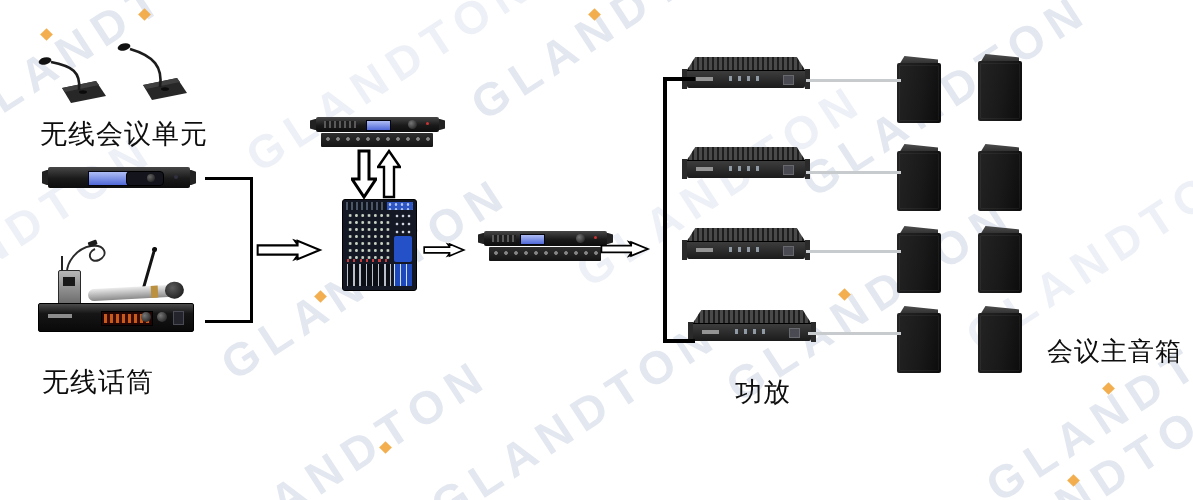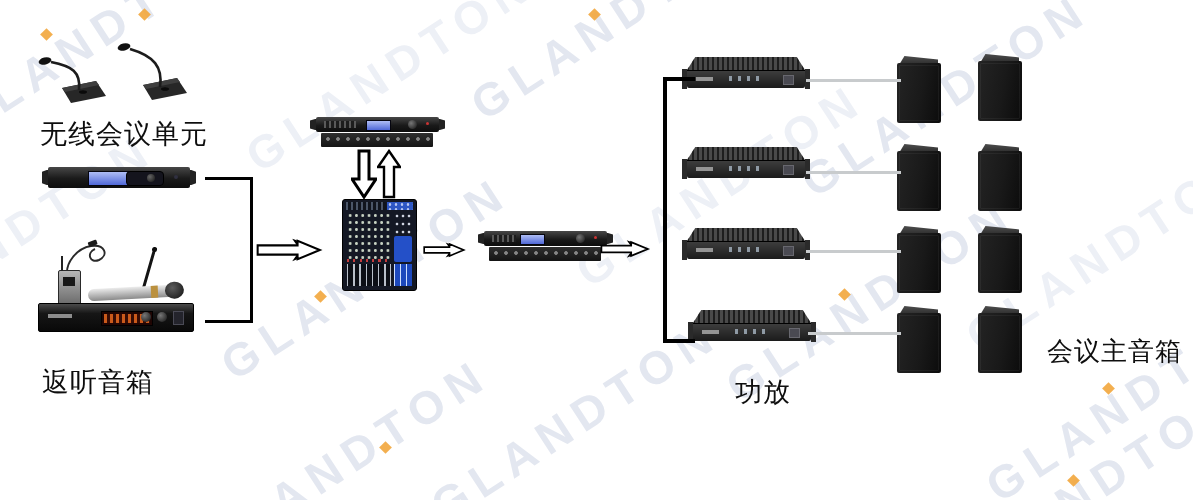--- a/index.html
+++ b/index.html
@@ -305,17 +305,17 @@
   </svg>
 
   <svg class="arrow" style="left:351px;top:149px" width="26" height="50" viewBox="0 0 26 50">
     <path d="M8,2 H18 V30 H25 L13,48 L1,30 H8 Z" fill="#fff" stroke="#000" stroke-width="3"></path>
   </svg>
   <svg class="arrow" style="left:377px;top:149px" width="24" height="50" viewBox="0 0 24 50">
     <path d="M12,2 L23,18 H17 V48 H7 V18 H1 Z" fill="#fff" stroke="#000" stroke-width="2.4"></path>
   </svg>
 
   <span class="lbl" style="left:40px;top:116px">无线会议单元</span>
-  <span class="lbl" style="left:42px;top:364px">返听音箱</span>
+  <span class="lbl" style="left:42px;top:364px">无线话筒</span>
   <span class="lbl" style="left:735px;top:374px">功放</span>
   <span class="lbl small" style="left:1047px;top:334px">会议主音箱</span>
 
 </div>
 
 </body></html>

